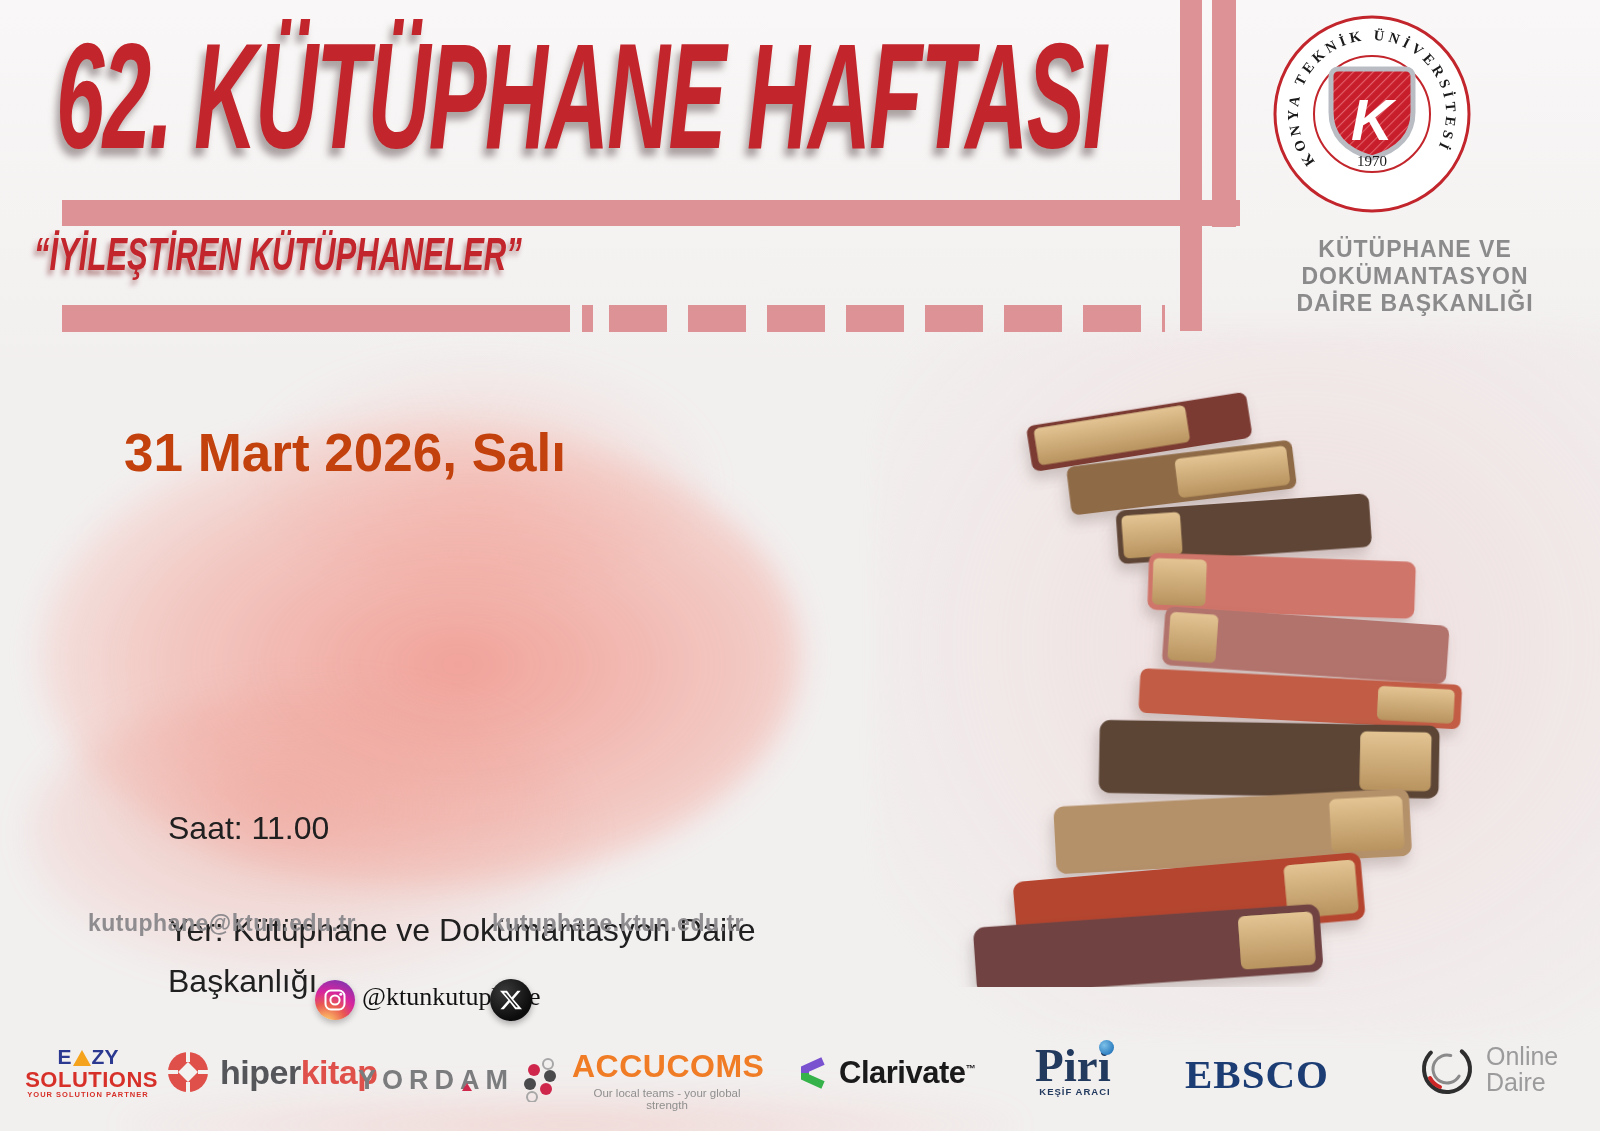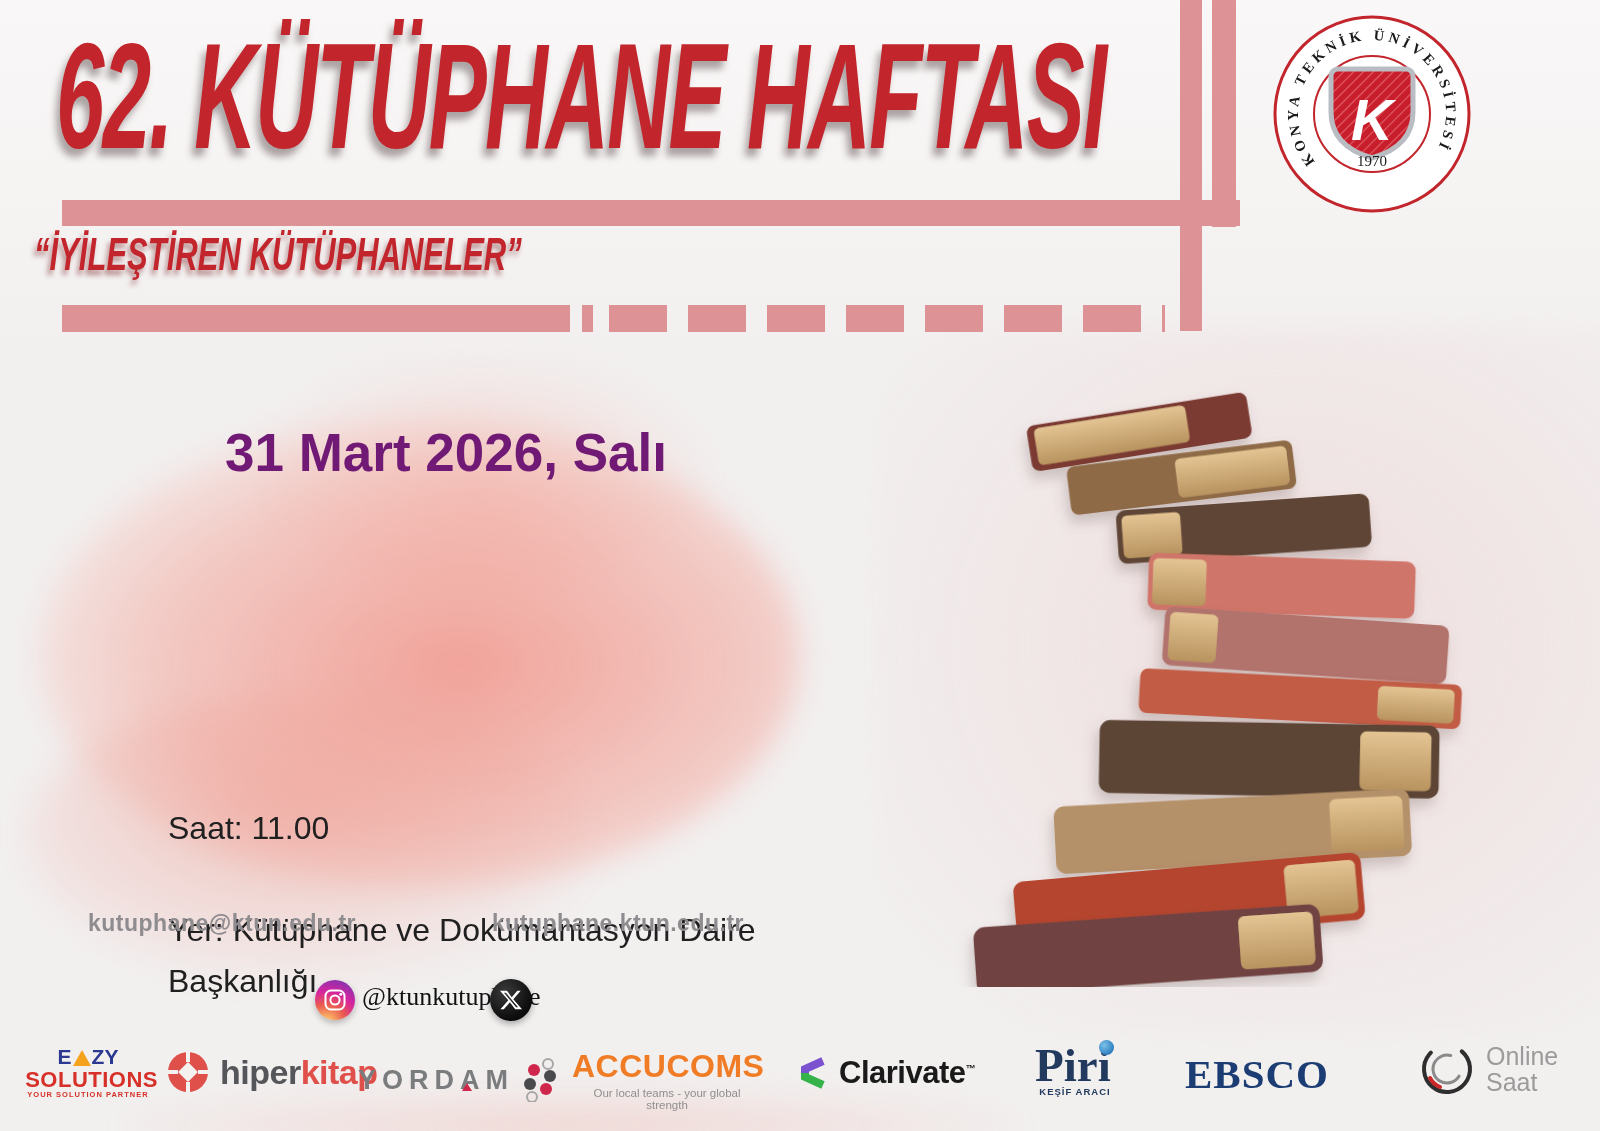--- a/index.html
+++ b/index.html
@@ -50,22 +50,22 @@
 
   
   .seal{position:absolute;left:1272px;top:14px;width:200px;height:200px;}
   .dept{
     position:absolute;left:1240px;top:236px;width:350px;text-align:center;
     color:#8b8b8b;font-weight:800;font-size:23px;line-height:27px;letter-spacing:1px;
   }
 
   
   .event-date{
-    position:absolute;left:136px;top:422px;width:620px;text-align:center;
-    font-size:53px;font-weight:800;color:#701a75;letter-spacing:0;
+    position:absolute;left:124px;top:422px;width:620px;
+    font-size:53px;font-weight:800;color:#c2410c;letter-spacing:0;
   }
   .event-list{
     position:absolute;left:136px;top:500px;width:640px;margin:0;padding:0;list-style:none;
     font-size:32px;font-weight:800;color:#1c1c1c;line-height:52px;
   }
   .event-list li{position:relative;padding-left:36px;margin-bottom:4px;white-space:pre-line;}
   .event-list li::before{content:"●";position:absolute;left:0;top:1px;font-size:20px;}
   .event-details{
     position:absolute;left:168px;top:752px;width:600px;
     font-size:32px;font-weight:400;color:#202020;line-height:51px;white-space:pre-line;
@@ -157,20 +157,25 @@
     <g transform="rotate(-40 100 100)">
       <text font-family="Liberation Serif, DejaVu Serif, serif" font-size="14.5" font-weight="bold" fill="#1a1a1a" letter-spacing="4">
         <textPath href="#sealArc">KONYA TEKNİK ÜNİVERSİTESİ</textPath>
       </text>
     </g>
     <path d="M100,55 h34 a7 7 0 0 1 7 7 v36 c0 25 -17 39 -41 46 c-24 -7 -41 -21 -41 -46 v-36 a7 7 0 0 1 7-7 z" fill="url(#hatch)" stroke="#b9bdc3" stroke-width="5"></path>
     <text x="100" y="126" text-anchor="middle" font-size="58" font-weight="bold" font-style="italic" fill="#ffffff" font-family="Liberation Sans, DejaVu Sans, sans-serif">K</text>
     <text x="100" y="152" text-anchor="middle" font-size="15" font-family="Liberation Serif, DejaVu Serif, serif" fill="#1a1a1a">1970</text>
   </svg>
 
+  <div class="dept">
+    <div>KÜTÜPHANE VE</div>
+    <div>DOKÜMANTASYON</div>
+    <div>DAİRE BAŞKANLIĞI</div>
+  </div>
 
   <div class="event-date">31 Mart 2026, Salı</div>
   <div class="event-details">
     <div>Saat: 11.00</div>
     <div>Yer: Kütüphane ve Dokümantasyon Daire
 Başkanlığı</div>
   </div>
 
   <div class="contact-email">kutuphane@ktun.edu.tr</div>
   <div class="contact-web">kutuphane.ktun.edu.tr</div>
@@ -305,17 +310,17 @@
   <div class="sponsor ebsco">EBSCO</div>
 
   <div class="sponsor onlinebilgi">
     <svg width="58" height="58" viewBox="0 0 58 58">
       <circle cx="29" cy="29" r="23" fill="none" stroke="#2e2e2e" stroke-width="4" stroke-dasharray="110 35" transform="rotate(-50 29 29)" stroke-linecap="round"></circle>
       <circle cx="29" cy="29" r="14" fill="none" stroke="#8a8a8a" stroke-width="3" stroke-dasharray="62 26" transform="rotate(30 29 29)" stroke-linecap="round"></circle>
       <path d="M12 38 a20 20 0 0 0 10 9" fill="none" stroke="#cc2626" stroke-width="4" stroke-linecap="round"></path>
     </svg>
     <div class="txt">
       <div>Online</div>
-      <div>Saat</div>
+      <div>Daire</div>
     </div>
   </div>
 
 </div>
 
 </body></html>

